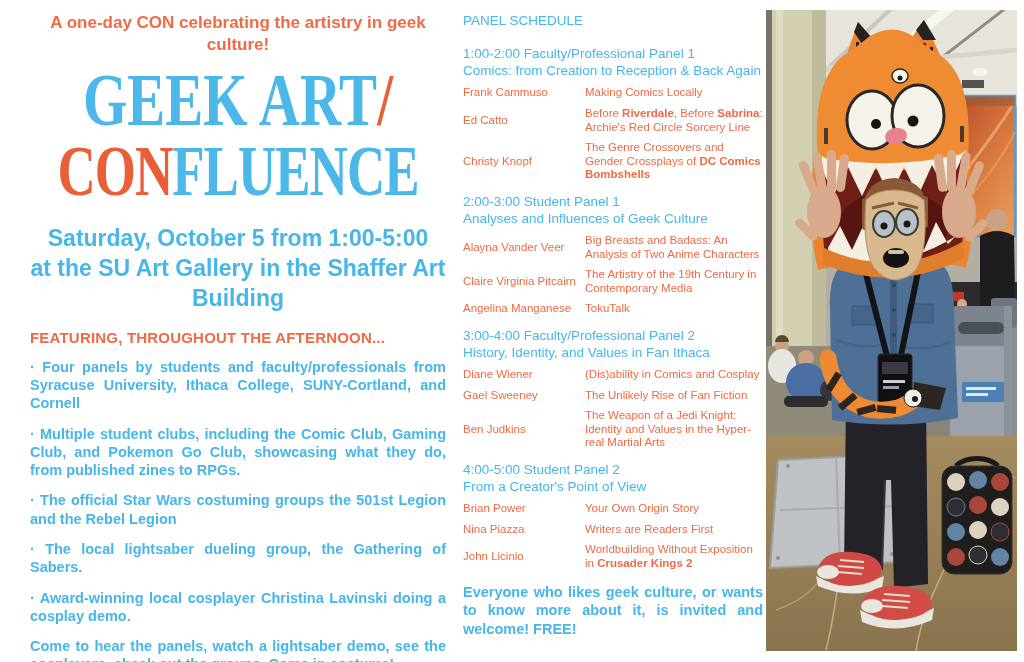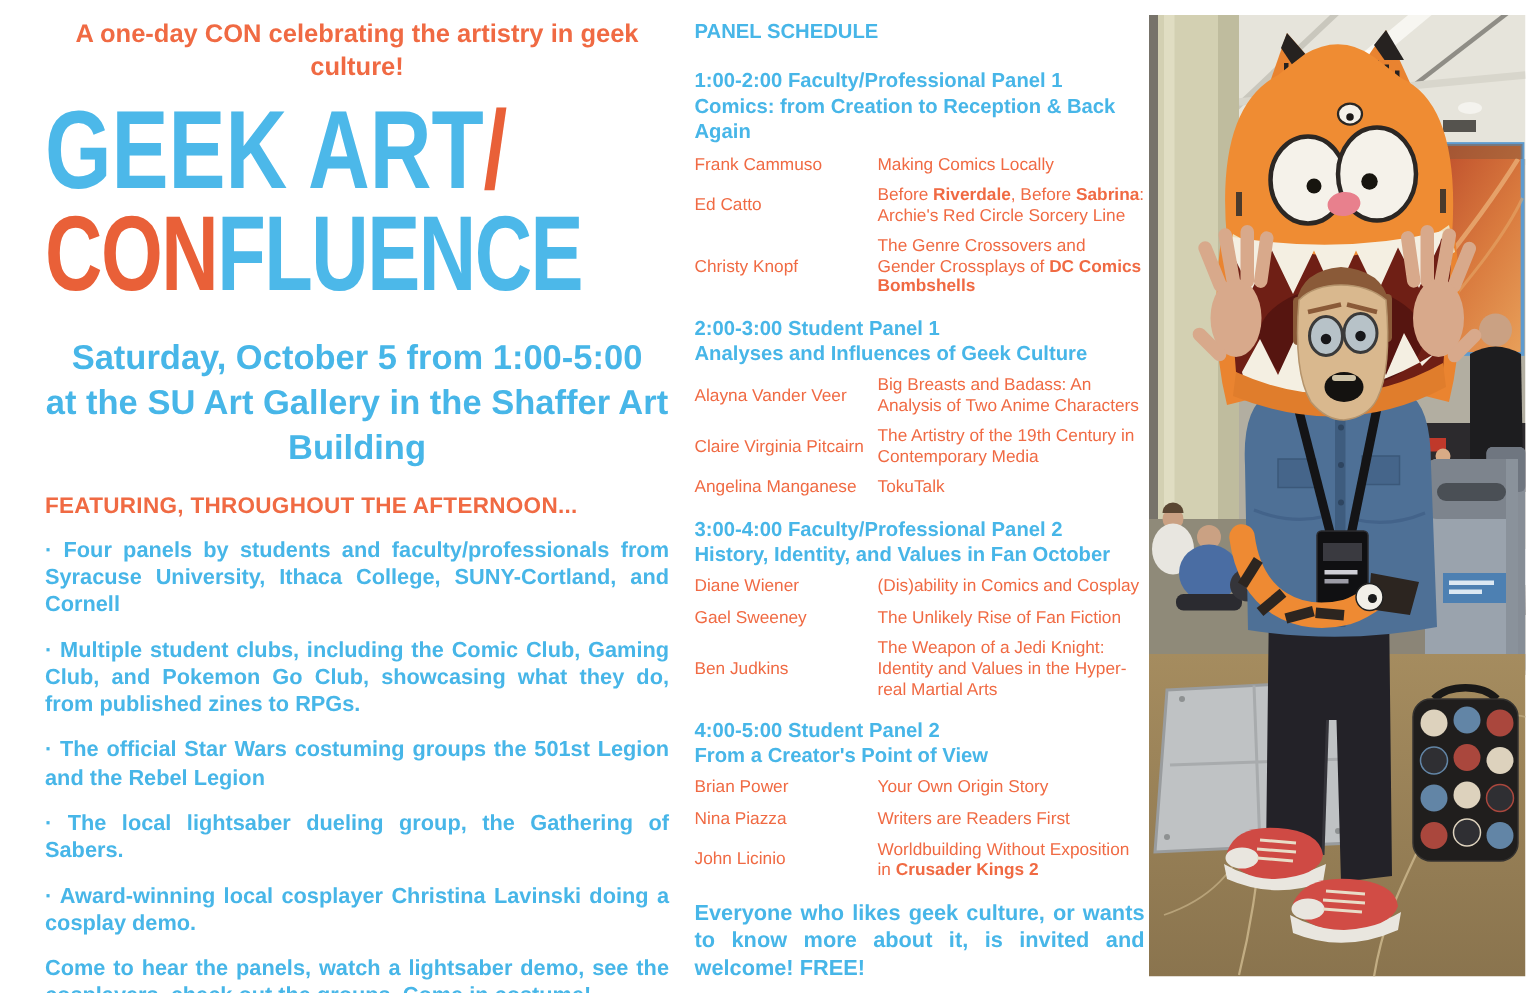--- a/index.html
+++ b/index.html
@@ -6,30 +6,30 @@
   body{
     width:1024px;height:662px;overflow:hidden;background:#ffffff;
     font-family:"Liberation Sans",sans-serif;position:relative;
   }
   :root{
     --blue:#47b6e8; --orange:#f06a43; --tblue:#4cb8e9; --torange:#e96038;
   }
   
   .left-col{position:absolute;left:30px;top:12px;width:416px;}
   .tagline{color:var(--orange);font-weight:700;font-size:17px;line-height:1.3;text-align:center;}
-  .big-title{margin-top:4px;font-family:Liberation Sans, sans-serif;font-weight:700;color:var(--tblue);white-space:nowrap;}
+  .big-title{margin-top:4px;text-align:center;font-family:Liberation Serif, serif;font-weight:700;color:var(--tblue);white-space:nowrap;}
   .big-title .t1{font-size:57px;height:78px;line-height:84px;transform:scaleY(1.30);transform-origin:50% 60%;letter-spacing:0;}
   .big-title .t2{font-size:53px;height:74px;line-height:64px;transform:scaleY(1.34);transform-origin:50% 40%;letter-spacing:-1px;}
   .big-title .or{color:var(--torange);}
   .when{margin-top:12px;color:var(--blue);font-weight:700;font-size:23px;line-height:1.3;text-align:center;}
   .featuring{margin-top:15px;color:var(--orange);font-weight:700;font-size:15px;letter-spacing:.2px;}
   .para{margin:12px 0 0;color:var(--blue);font-weight:700;font-size:14.5px;line-height:1.26;text-align:justify;}
   
   .mid-col{position:absolute;left:463px;top:12px;width:300px;}
-  .sec-head{color:var(--blue);font-weight:700;font-size:13.5px;line-height:1.27;}
+  .sec-head{color:var(--blue);font-weight:400;font-size:13.5px;line-height:1.27;}
   .section{margin-top:11px;}
   .section.first{margin-top:16px;}
   .row{display:grid;grid-template-columns:122px 1fr;align-items:center;margin-top:7px;
        color:var(--orange);font-weight:400;font-size:11.5px;line-height:1.18;}
   .row .b{font-weight:700;}
   .closing{margin-top:12px;color:var(--blue);font-weight:700;font-size:14.5px;line-height:1.28;text-align:justify;}
   
   .photo{position:absolute;left:766px;top:10px;width:251px;height:641px;}
   .photo svg{display:block;}
 </style>
@@ -92,21 +92,21 @@
           <div><span>The Artistry of the 19th Century in Contemporary Media</span></div>
         </div>
         <div class="row">
           <div>Angelina Manganese</div>
           <div><span>TokuTalk</span></div>
         </div>
       </div>
       <div class="section">
         <div class="sec-head">
           <div>3:00-4:00 Faculty/Professional Panel 2</div>
-          <div>History, Identity, and Values in Fan October</div>
+          <div>History, Identity, and Values in Fan Ithaca</div>
         </div>
         <div class="row">
           <div>Diane Wiener</div>
           <div><span>(Dis)ability in Comics and Cosplay</span></div>
         </div>
         <div class="row">
           <div>Gael Sweeney</div>
           <div><span>The Unlikely Rise of Fan Fiction</span></div>
         </div>
         <div class="row">

